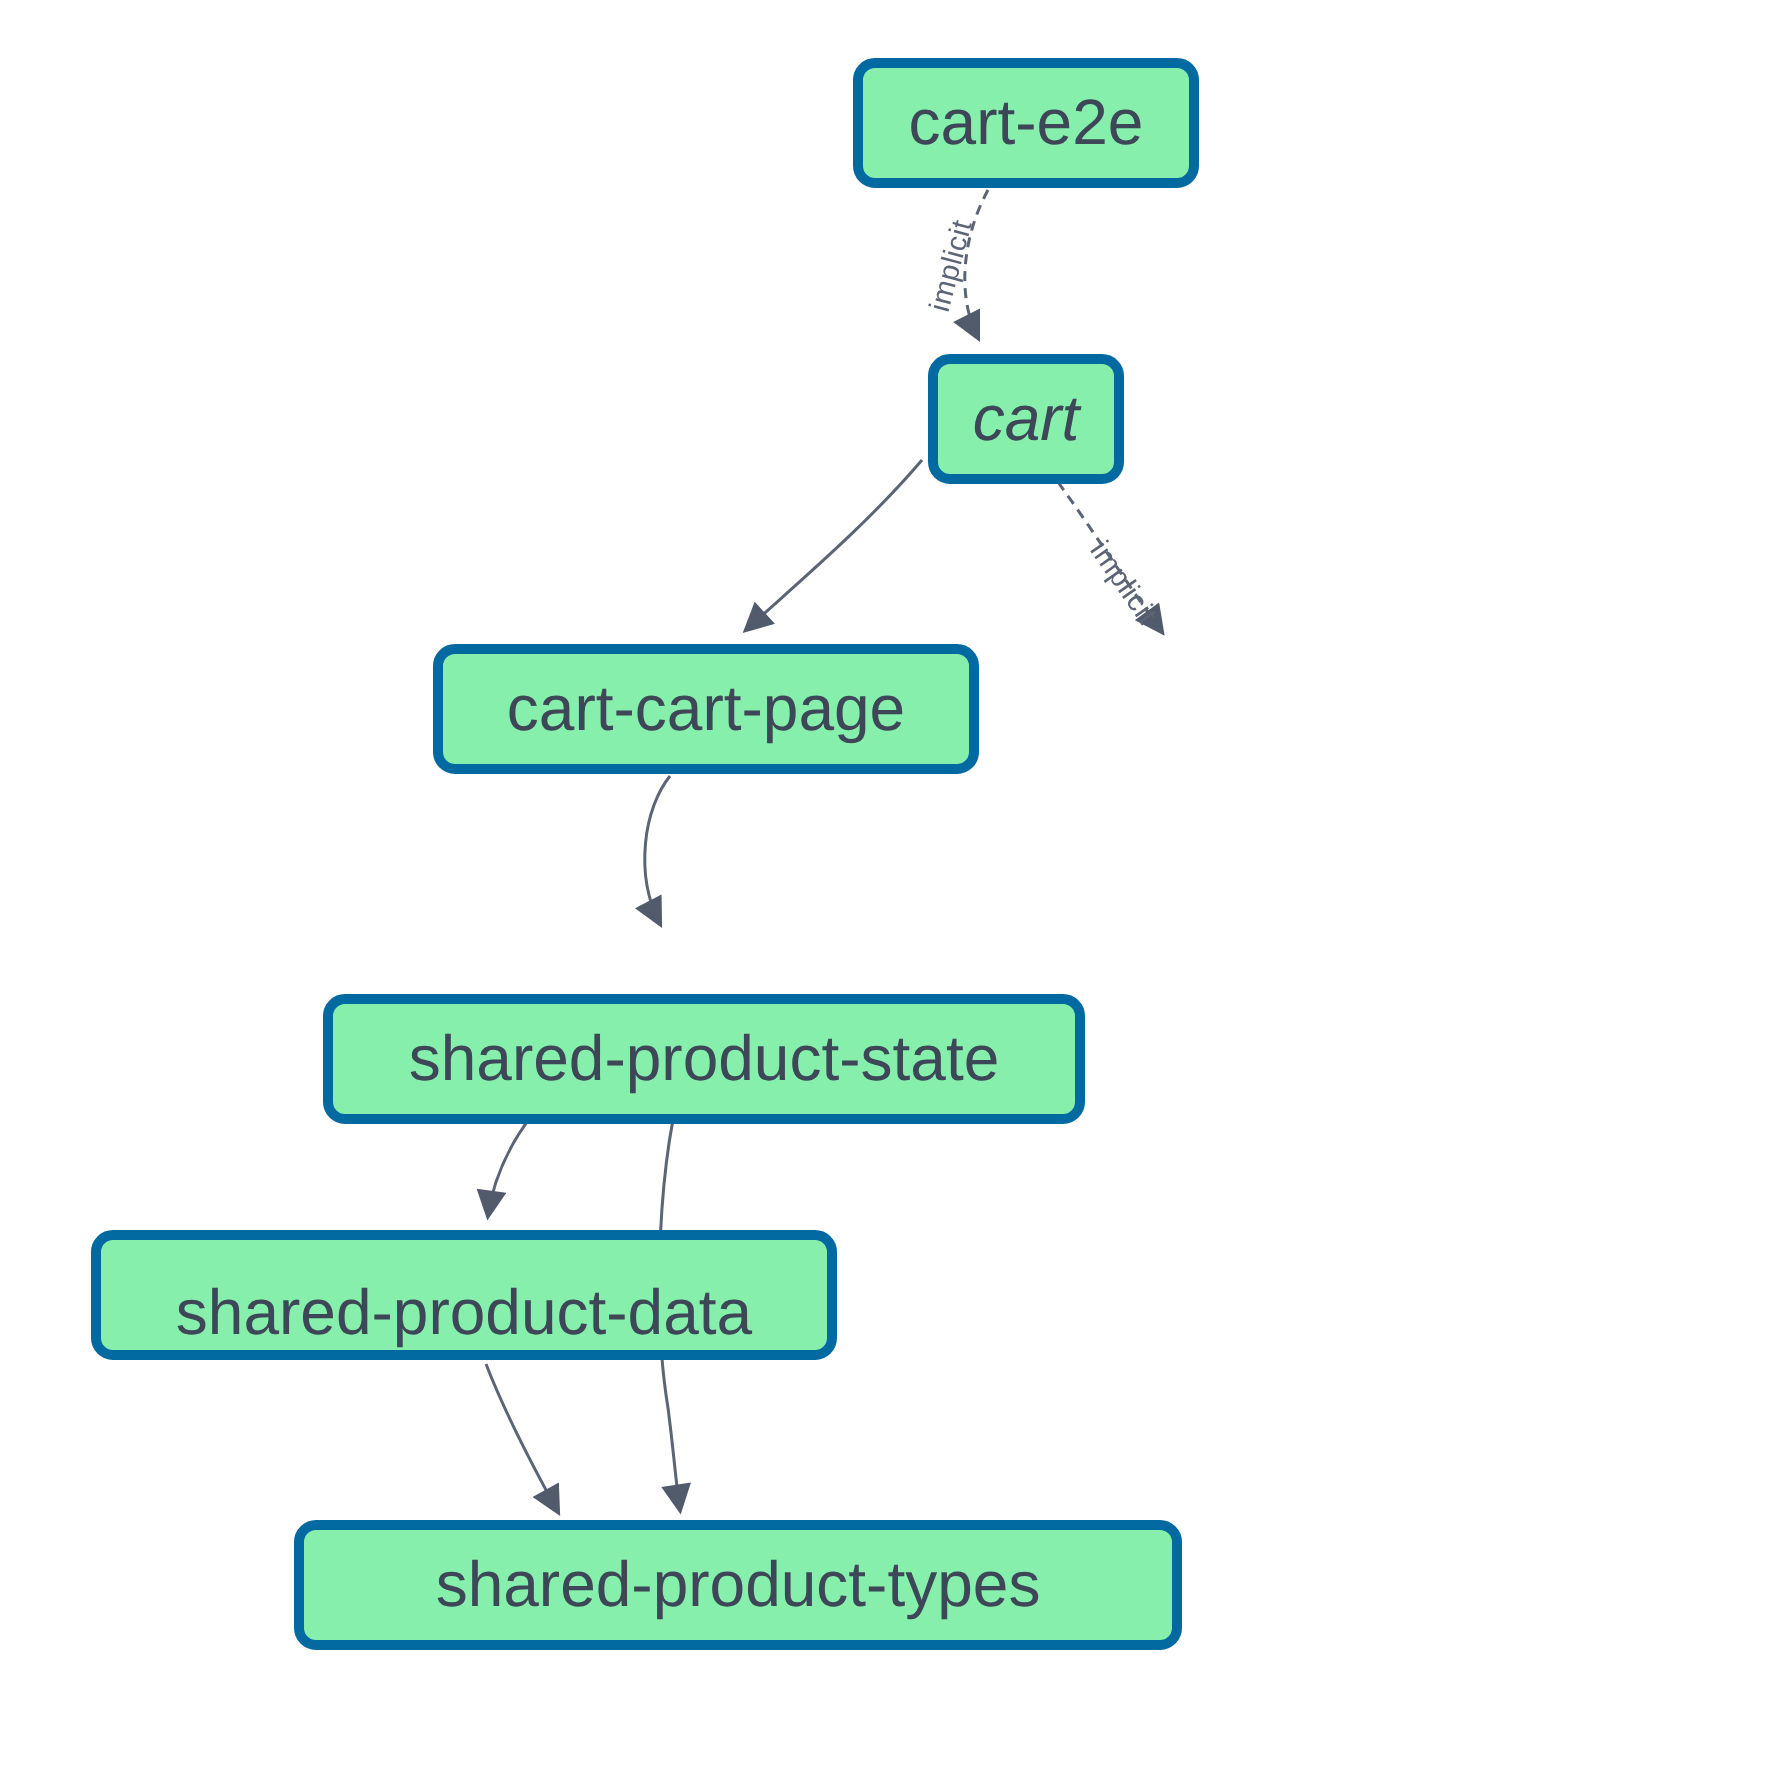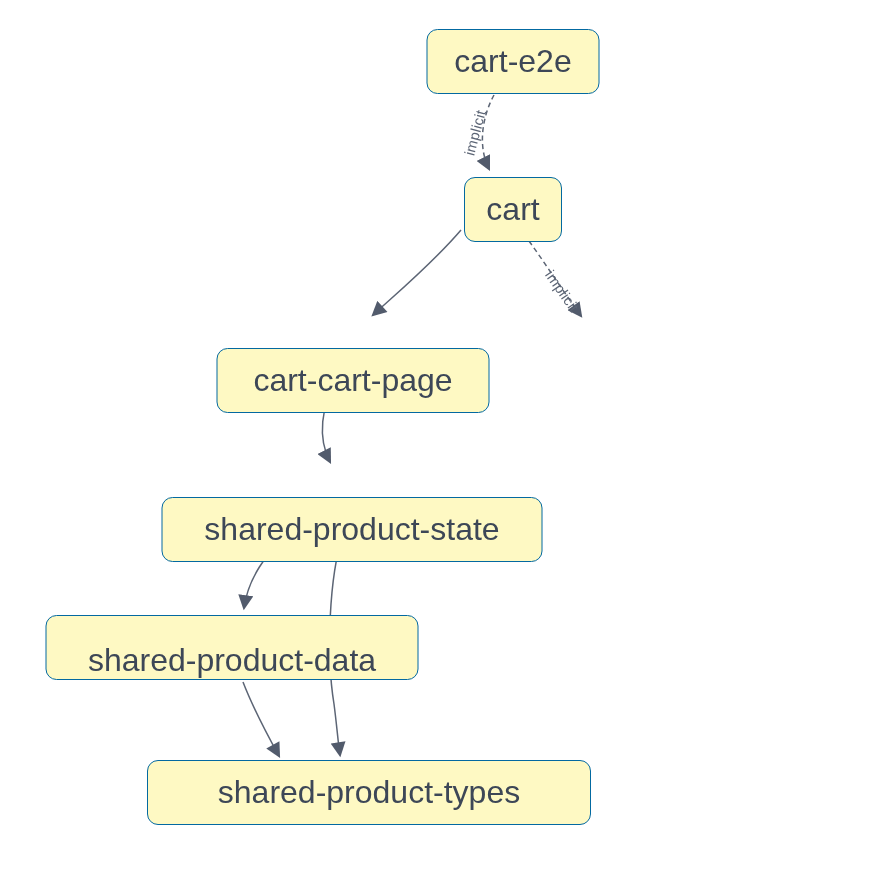--- a/index.html
+++ b/index.html
@@ -26,32 +26,32 @@
     font-size:14.5px;
     fill:#5c6575;
     letter-spacing:0.3px;
   }
   .node{
     position:absolute;
     z-index:2;
     transform:translateX(-50%);
     height:65px;
     display:flex;align-items:center;justify-content:center;
-    background:#fef9c3;
-    border:1px solid #0369a1;
+    background:#86efac;
+    border:5px solid #0369a1;
     border-radius:11px;
     box-sizing:border-box;
     color:#3d4757;
     font-size:32px;
     white-space:nowrap;
     cursor:pointer;
   }
   #n-cart-e2e            {left:513px;top:29px; width:173px;}
-  #n-cart                {left:513px;top:177px;width:98px;}
-  #n-cart-cart-page      {left:353px;top:322px;width:273px;margin-top:26px;}
+  #n-cart                {left:513px;top:177px;width:98px;font-style:italic;}
+  #n-cart-cart-page      {left:353px;top:322px;width:273px;}
   #n-shared-styles       {left:675px;top:321px;width:261px;}
   #n-shared-product-state{left:352px;top:469px;width:381px;margin-top:28px;}
   #n-shared-product-data {left:232px;top:615px;width:373px;align-items:flex-end;}
   #n-shared-product-types{left:369px;top:760px;width:444px;}
 </style>
 </head>
 <body>
 
 <div id="stage">
 

